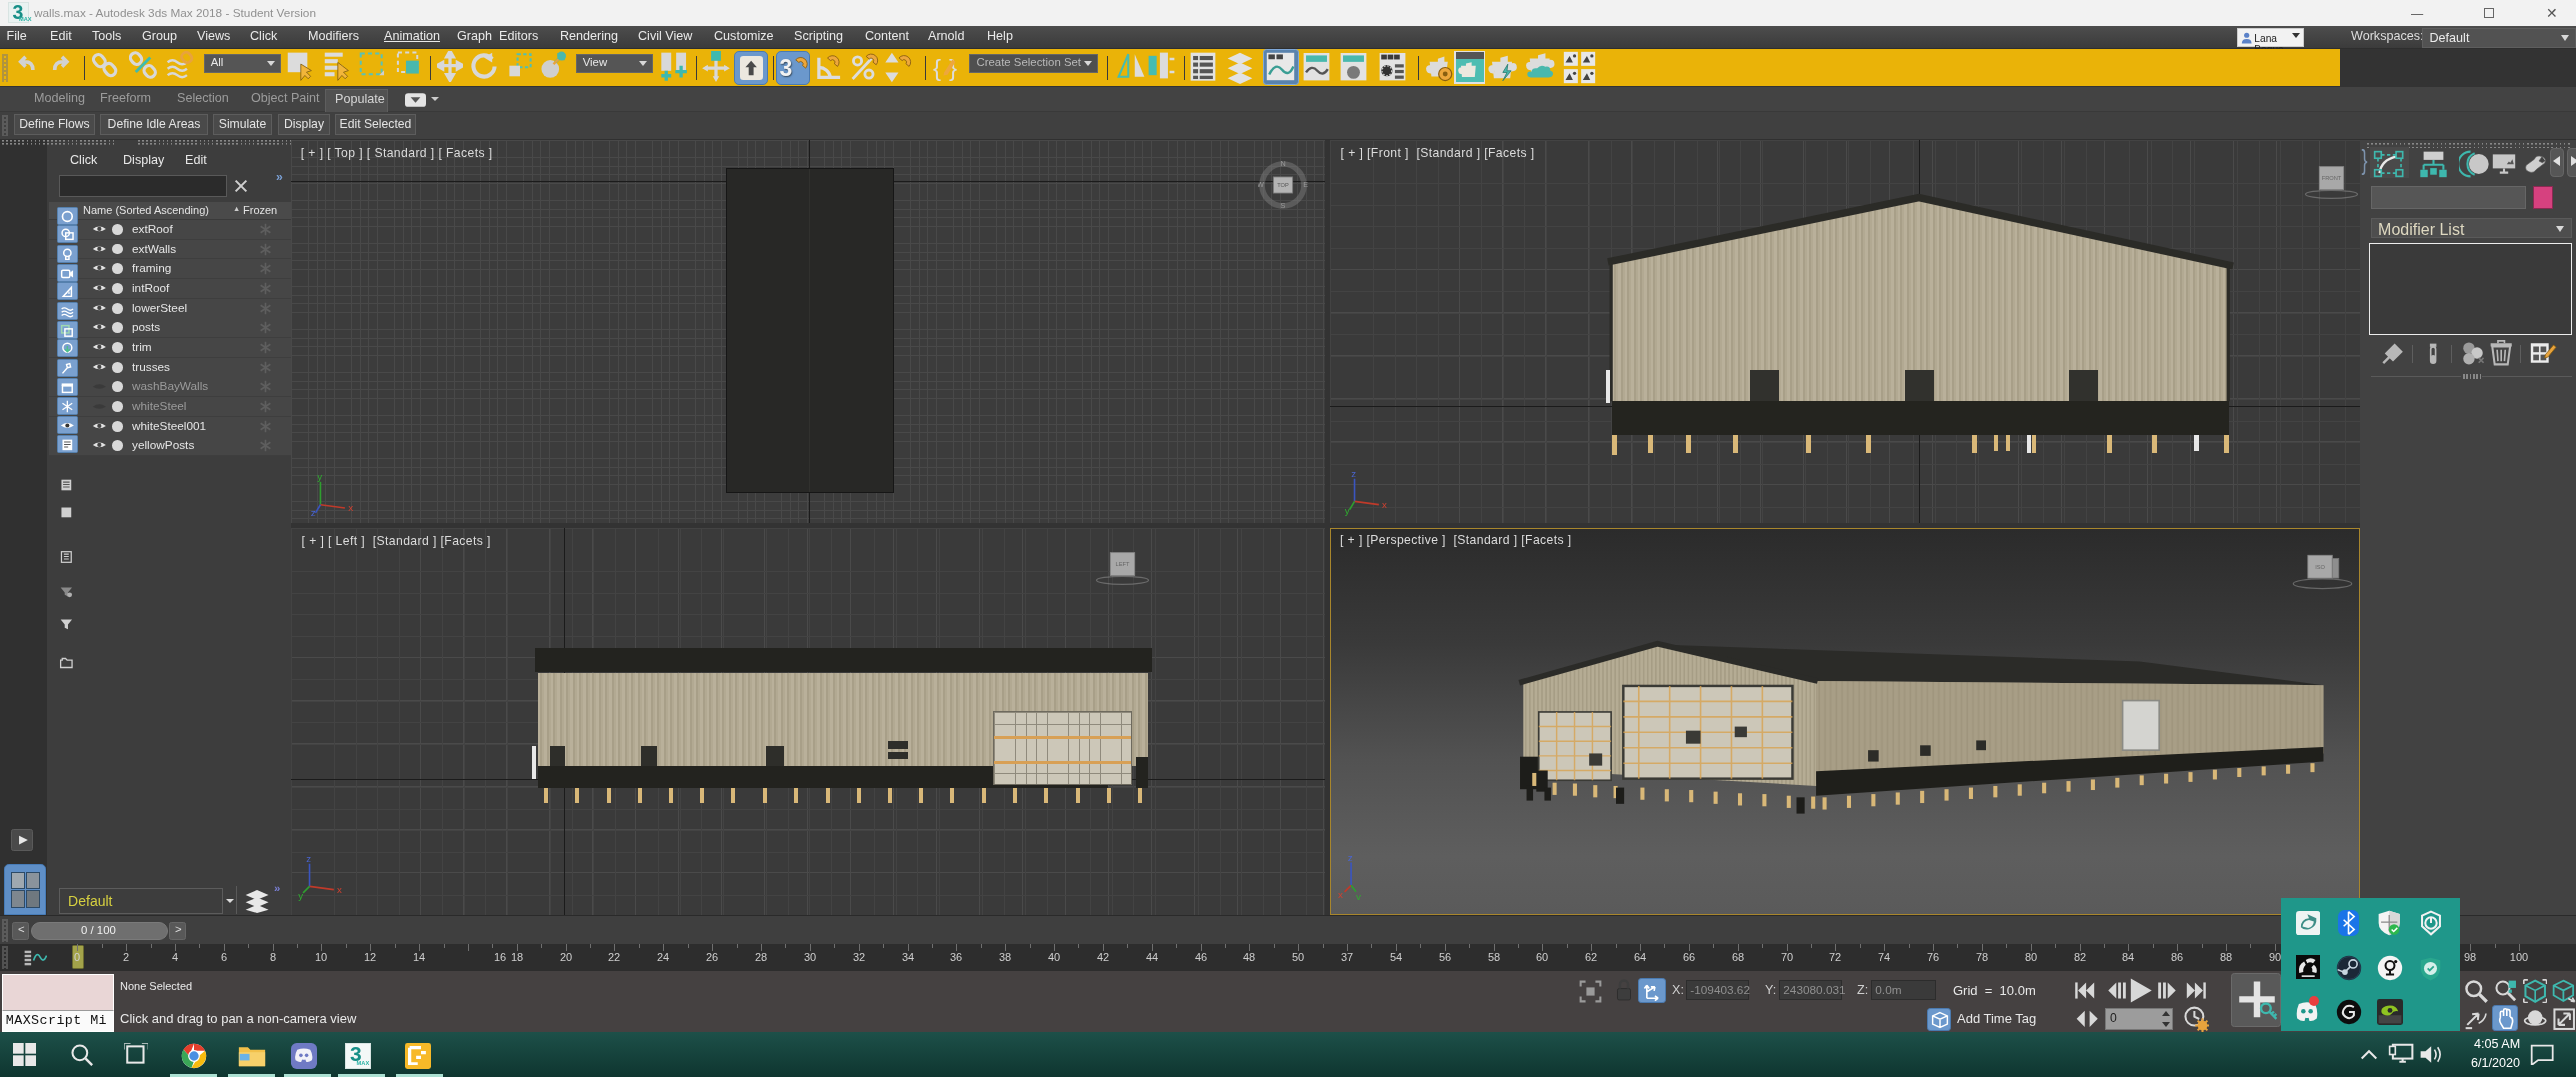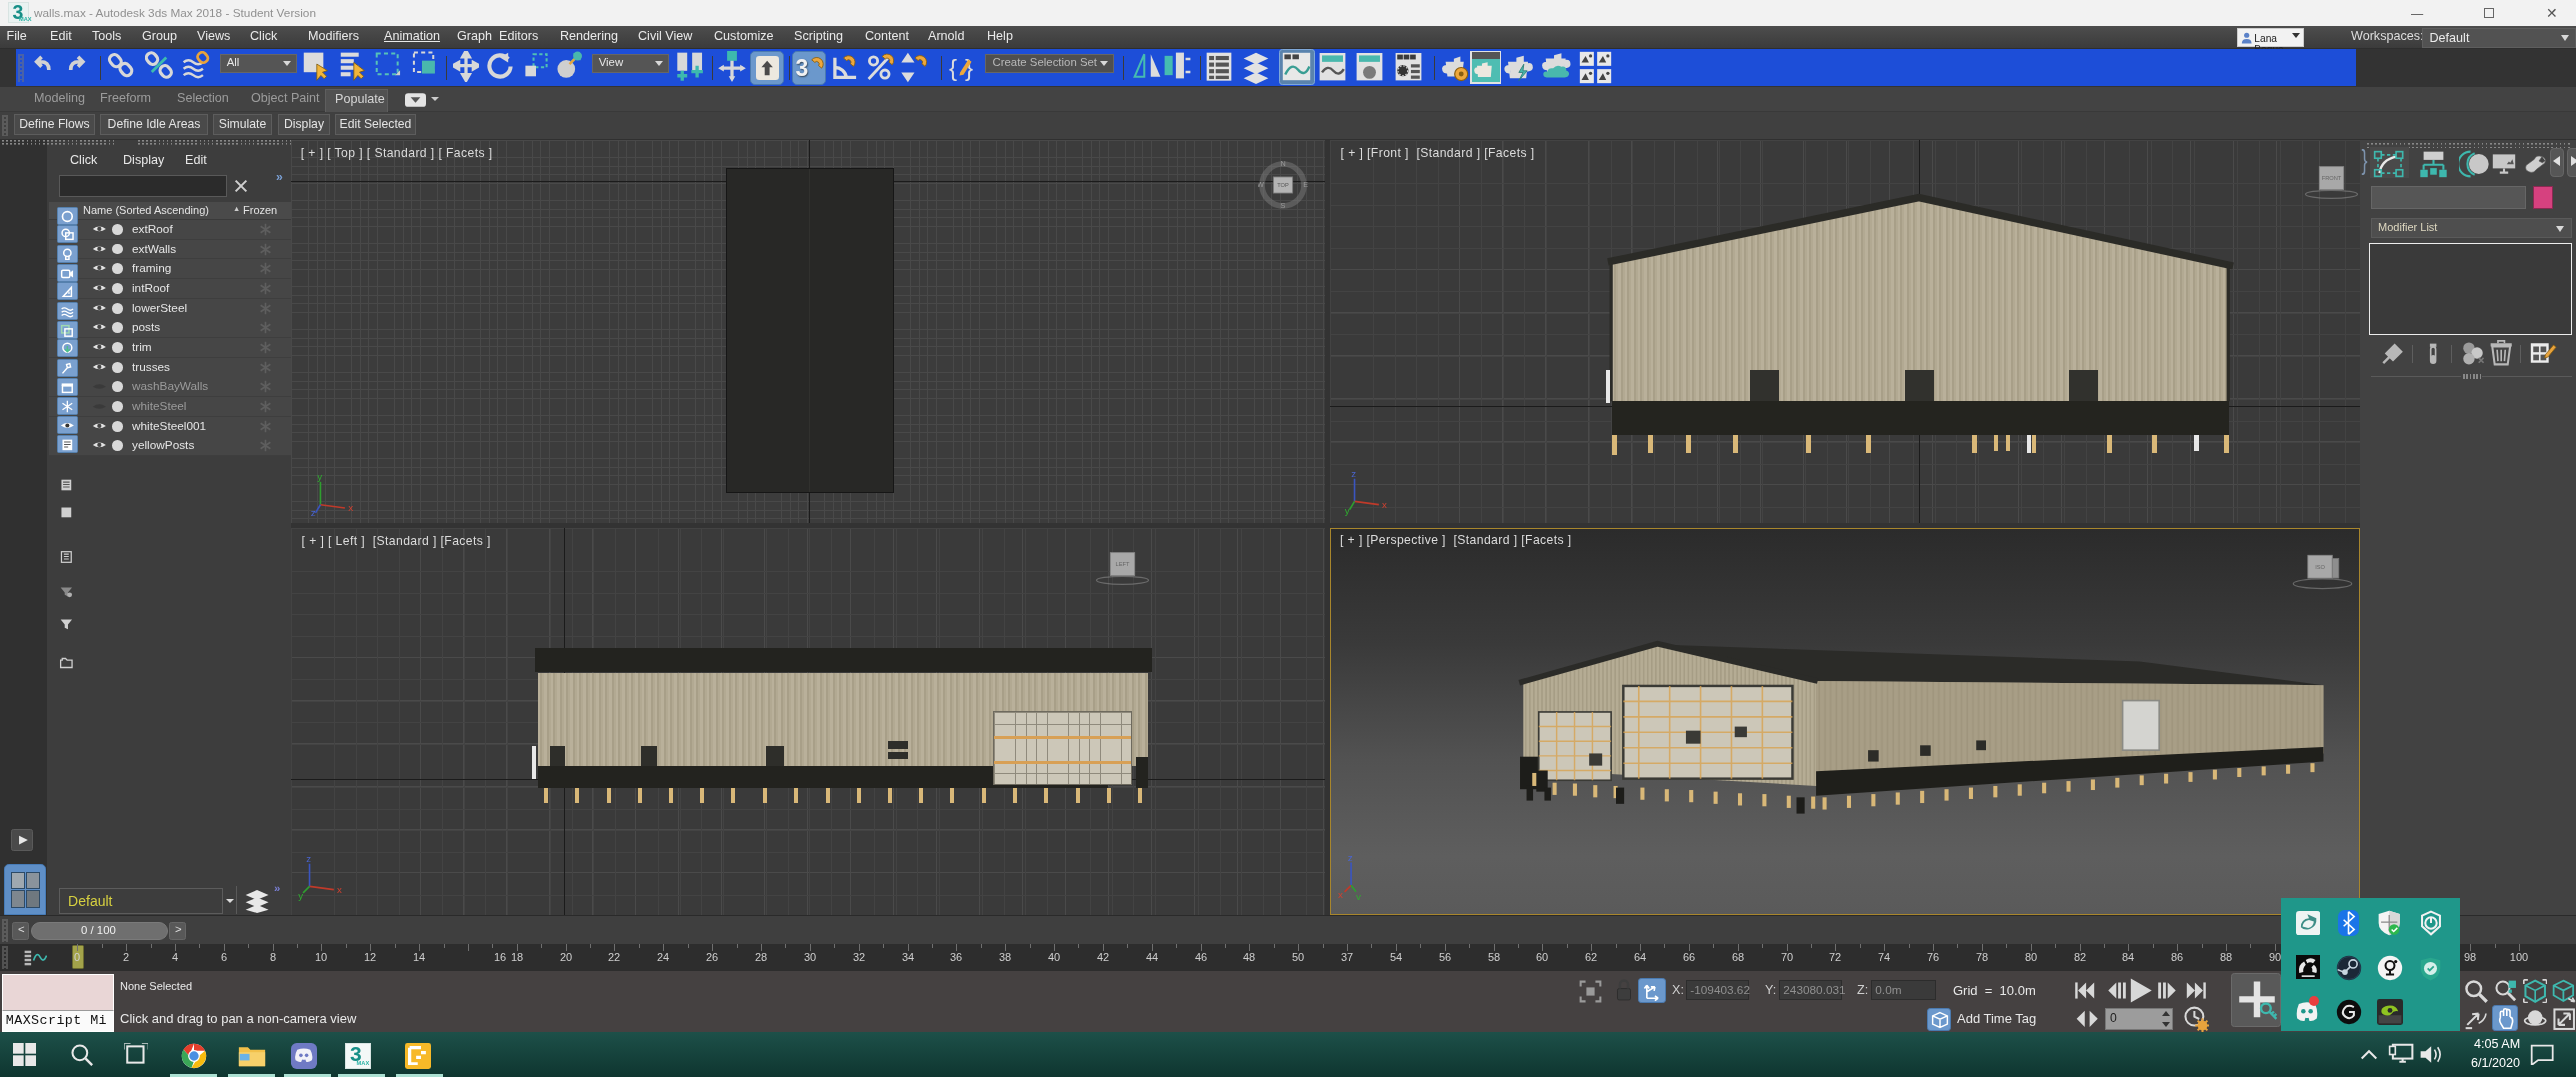--- a/index.html
+++ b/index.html
@@ -8,21 +8,21 @@
 .abs{position:absolute;}
 .txt{position:absolute;white-space:nowrap;}
 
 #titlebar{left:0;top:0;width:2576px;height:26px;background:#f2f2f2;}
 #titletext{left:34px;top:5.7px;font-size:11.8px;color:#909090;}
 .winbtn{top:7.3px;color:#555;font-size:12.2px;}
 
 #menubar{left:0;top:26px;width:2576px;height:23px;background:linear-gradient(#4d4d4d,#3b3b3b);border-bottom:0.8px solid #2e2e2e;}
 .menuitem{top:3.3px;font-size:12.6px;color:#eaeaea;}
 
-#toolbar{left:16px;top:49px;width:2340px;height:38px;background:#1d4ed8;border-bottom:0.8px solid #333;}
+#toolbar{left:0;top:49px;width:2340px;height:38px;background:#eab308;border-bottom:0.8px solid #333;}
 .tbsep{position:absolute;top:6.5px;width:0.8px;height:24.4px;background:#5c5c5c;border-right:0.8px solid #3a3a3a;}
 .dd{position:absolute;background:#555;border:0.8px solid #666;color:#e8e8e8;font-size:11.4px;}
 .dd .arr{position:absolute;right:4.9px;top:50%;margin-top:-2.4px;width:0;height:0;border-left:4.1px solid transparent;border-right:4.1px solid transparent;border-top:5.7px solid #d8d8d8;}
 
 #ribbontabs{left:0;top:87px;width:2576px;height:25px;background:#434343;border-bottom:0.8px solid #393939;}
 .rtab{top:4.1px;font-size:12.6px;color:#9c9c9c;}
 #ribbonrow{left:0;top:112px;width:2576px;height:28px;background:#404040;border-bottom:0.8px solid #303030;}
 .rbtn{position:absolute;top:2.4px;height:21px;background:#4a4a4a;border:0.8px solid #5d5d5d;color:#e4e4e4;font-size:12.2px;text-align:center;line-height:19.5px;}
 
 #work{left:0;top:140px;width:2576px;height:775px;background:#333;}
@@ -949,21 +949,21 @@
         <span style="position:absolute;left:2.4px;top:7.3px;width:0;height:0;border-top:5.7px solid transparent;border-bottom:5.7px solid transparent;border-right:7.3px solid #e0e0e0;"></span>
       </div>
     <div class="abs" style="left:207px;top:8.1px;width:14px;height:29px;background:#565656;border-radius:4.1px;border:0.8px solid #666;">
         <span style="position:absolute;left:3.3px;top:7.3px;width:0;height:0;border-top:5.7px solid transparent;border-bottom:5.7px solid transparent;border-left:7.3px solid #e0e0e0;"></span>
       </div>
 
     <div class="abs" style="left:10.6px;top:46px;width:155px;height:23px;background:#565656;border:0.8px solid #666;"></div>
     <div class="abs" style="left:173px;top:46px;width:19.5px;height:23px;background:#d6417f;border:0.8px solid #8a2a52;"></div>
 
     <div class="abs" style="left:10.6px;top:78px;width:201px;height:20.3px;background:#4e4e4e;border:0.8px solid #5a5a5a;">
-      <span style="position:absolute;left:6.5px;top:1.6px;font-size:11px;color:#ded8c0;">Modifier List</span>
+      <span style="position:absolute;left:6.5px;top:1.6px;font-size:16px;color:#ded8c0;">Modifier List</span>
       <span style="position:absolute;right:6.5px;top:6.5px;width:0;height:0;border-left:4.9px solid transparent;border-right:4.9px solid transparent;border-top:6.5px solid #d8d8d8;"></span>
     </div>
 
     <div class="abs" style="left:9px;top:103px;width:203px;height:92px;background:#3a3a3a;border:1.6px solid #ededed;"></div>
 
     <svg class="abs" style="left:20.3px;top:202px;" width="24.4" height="24.4" viewBox="0 0 30 30">
         <path d="M4 26 L12 18 M12 10 L20 18 M8 14 L18 4 L26 12 L16 22 Z" stroke="#b8b8b8" stroke-width="3" fill="#b8b8b8"></path>
       </svg>
     <div class="abs" style="left:52px;top:205px;width:0.8px;height:18px;background:#5e5e5e;"></div>
     <svg class="abs" style="left:65px;top:202px;" width="16.3" height="24.4" viewBox="0 0 20 30">

